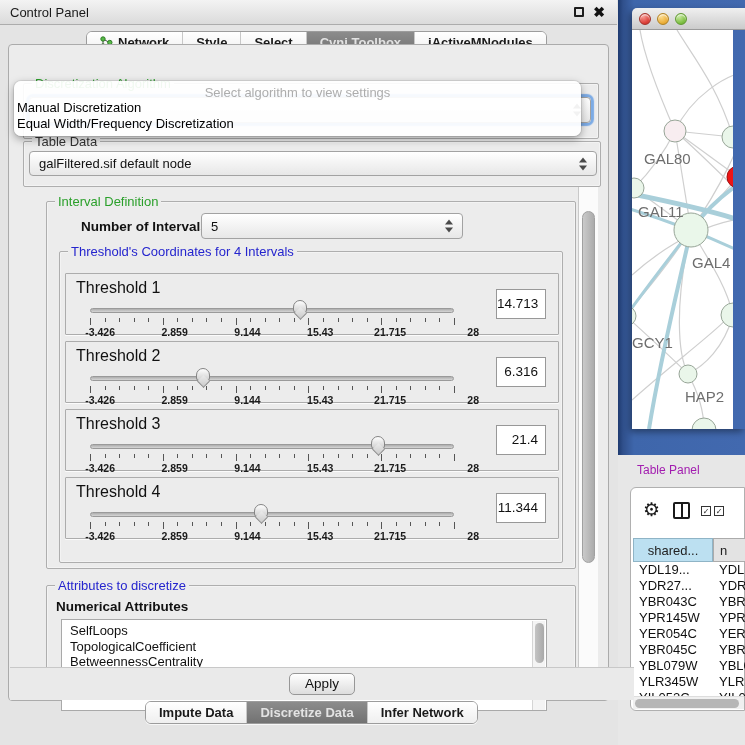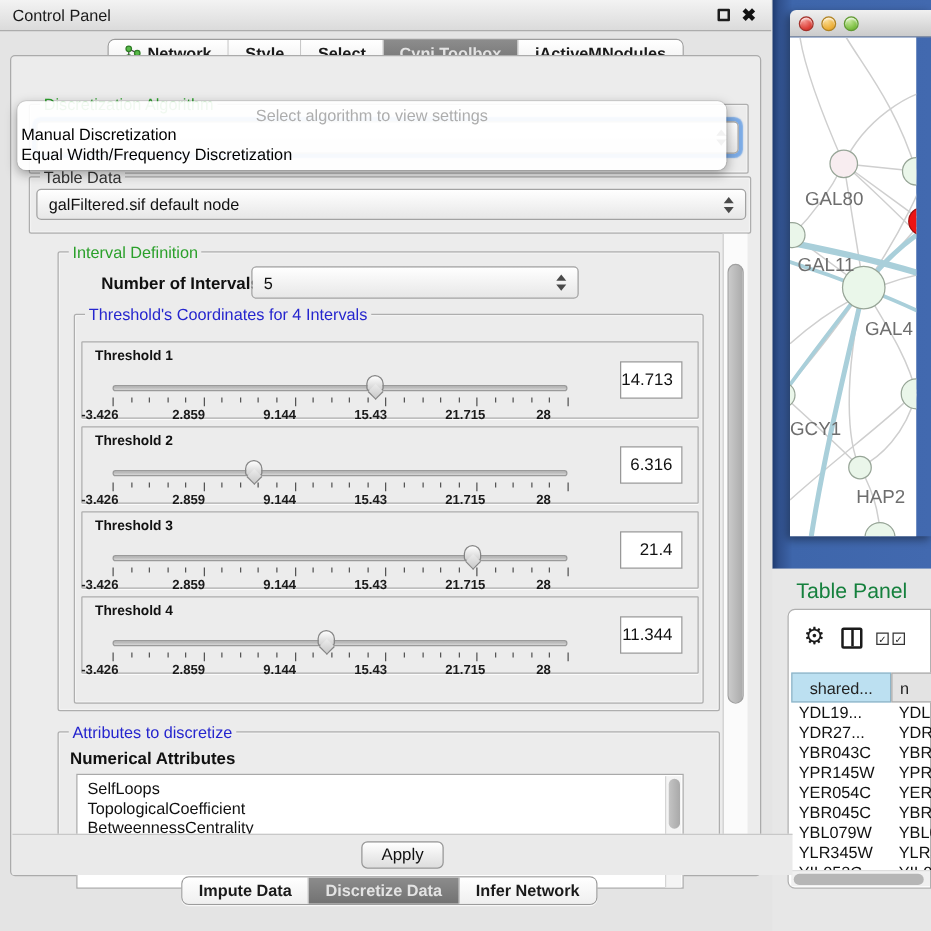--- a/index.html
+++ b/index.html
@@ -34,28 +34,28 @@
   .combo.focused{box-shadow:0 0 1px 3px rgba(105,160,228,.85)}
 
   
   .popup{position:absolute;left:5px;top:36px;width:567px;height:55px;background:rgba(255,255,255,.93);border-radius:7px;box-shadow:0 3px 9px rgba(0,0,0,.35),0 0 0 1px rgba(0,0,0,.08);z-index:20}
   .popup .hint{text-align:center;color:#ADADAD;font-size:13px;padding-top:4px}
   .popup .opt{font-size:13px;color:#000;padding-left:3px;line-height:16px}
   .popup .opt.bold{font-weight:normal}
 
   
   .thresh-box{position:absolute;left:56px;width:494px;height:62px;background:#ECECEC;border:1px solid #ACACAC;border-radius:1px;box-shadow:0 1px 0 rgba(255,255,255,.8)}
-  .thresh-label{position:absolute;left:10px;top:5px;font-weight:bold;font-size:11px}
+  .thresh-label{position:absolute;left:10px;top:5px;font-weight:normal;font-size:16px}
   .track{position:absolute;left:24px;top:34px;width:364px;height:5px;border-radius:3px;background:linear-gradient(#ADADAD,#D6D6D6);border:1px solid #9A9A9A}
   .thumb{position:absolute;top:26px;width:14px;height:13px;border:1px solid #858585;border-radius:7px 7px 3px 3px;background:linear-gradient(#FEFEFE,#D0D0D0);z-index:3}
   .thumb::after{content:'';position:absolute;left:2px;top:7.5px;width:8px;height:8px;background:linear-gradient(135deg,#ECECEC,#CACACA);border-right:1px solid #858585;border-bottom:1px solid #858585;transform:rotate(45deg)}
   .tick{position:absolute;width:1px;background:#555}
   .tick.minor{top:44px;height:4px}
   .tick.major{top:44px;height:7px}
-  .tick-label{position:absolute;top:52px;width:50px;text-align:left;font-size:10.5px;font-weight:bold;color:#1b1b1b}
+  .tick-label{position:absolute;top:52px;width:50px;text-align:right;font-size:10.5px;font-weight:bold;color:#1b1b1b}
   .value-box{position:absolute;left:430px;top:15px;width:50px;height:30px;background:#FFF;border:1px solid #989898;font-size:13.5px;text-align:right;line-height:28px;padding-right:7px}
 
   
   .attr-list{position:absolute;left:52px;top:574px;width:486px;height:92px;background:#FFF;border:1px solid #A9A9A9;overflow:hidden}
   .attr-item{font-size:13px;padding-left:8px;line-height:15.5px;white-space:nowrap}
   .list-vscroll{position:absolute;right:1px;top:1px;width:13px;height:100%;background:#F4F4F4;border-left:1px solid #D5D5D5}
   .list-vscroll .sthumb{position:absolute;left:1.5px;top:2px;width:9px;height:40px;border-radius:5px;background:linear-gradient(90deg,#C4C4C4,#A9A9A9)}
 
   
   .vscroll{position:absolute;left:569px;top:142px;width:20px;height:512px;background:#FBFBFB;border-left:1px solid #C9C9C9}
@@ -71,21 +71,21 @@
   .net-titlebar{height:22px;background:linear-gradient(#F0F0F0,#CBCBCB);border-bottom:1px solid #9A9A9A;border-radius:5px 0 0 0;position:relative}
   .light{position:absolute;top:5px;width:12px;height:12px;border-radius:50%;box-shadow:inset 0 1.5px 1.5px rgba(255,255,255,.75)}
   .light.red{left:7px;background:radial-gradient(circle at 35% 30%,#F5948E,#DC3E37 65%,#B52E27);border:1px solid #A3312A}
   .light.yellow{left:25px;background:radial-gradient(circle at 35% 30%,#FAD98A,#ECAE37 65%,#C98E22);border:1px solid #B08324}
   .light.green{left:43px;background:radial-gradient(circle at 35% 30%,#C4E79A,#7CBF41 65%,#5E9C2C);border:1px solid #619A33}
   .net-canvas{position:relative;width:101px;height:399px;background:#FFF;overflow:hidden}
   .net-canvas svg{position:absolute;left:0;top:0}
 
   
   .table-section{position:absolute;left:618px;top:455px;width:127px;height:290px;background:#E7E7E7}
-  .table-title{position:absolute;left:19px;top:8px;font-size:17px;color:#15803d}
+  .table-title{position:absolute;left:19px;top:8px;font-size:12px;color:#a21caf}
   .table-card{position:absolute;left:12px;top:32px;width:115px;height:224px;background:#FFF;border:1px solid #B0B0B0;border-radius:6px 0 0 6px}
   .gear{position:absolute;left:12px;top:12px;font-size:19px;color:#1a1a1a;line-height:20px}
   .split-icon{position:absolute;left:42px;top:14px;width:17px;height:17px;border:2px solid #1a1a1a;border-radius:2px}
   .split-icon::after{content:'';position:absolute;left:5.5px;top:0;width:2px;height:13px;background:#1a1a1a}
   .cb{position:absolute;top:18px;width:10px;height:10px;border:1.5px solid #333;font-size:8px;line-height:9px;text-align:center;color:#222;background:#FDFDFD}
   .tbl-header{position:absolute;left:2px;top:50px;width:113px;height:24px;display:flex}
   .th{border:1px solid #ABABAB;font-size:13px;display:flex;align-items:center;justify-content:center;color:#222}
   .th.c1{width:80px;background:#BCE0F1;border-color:#8FB4C6}
   .th.c2{flex:1;background:#E3E3E3;justify-content:flex-start;padding-left:6px}
   .tbl-rows{position:absolute;left:2px;top:74px;width:113px;height:134px;overflow:hidden}

